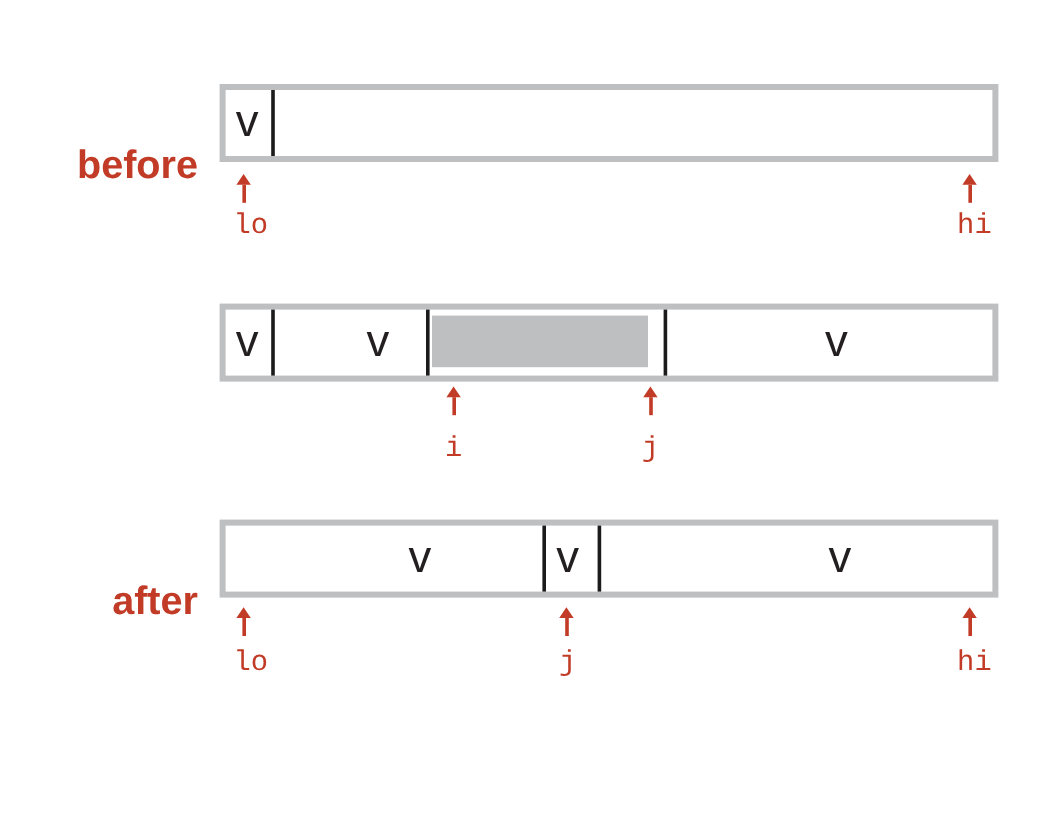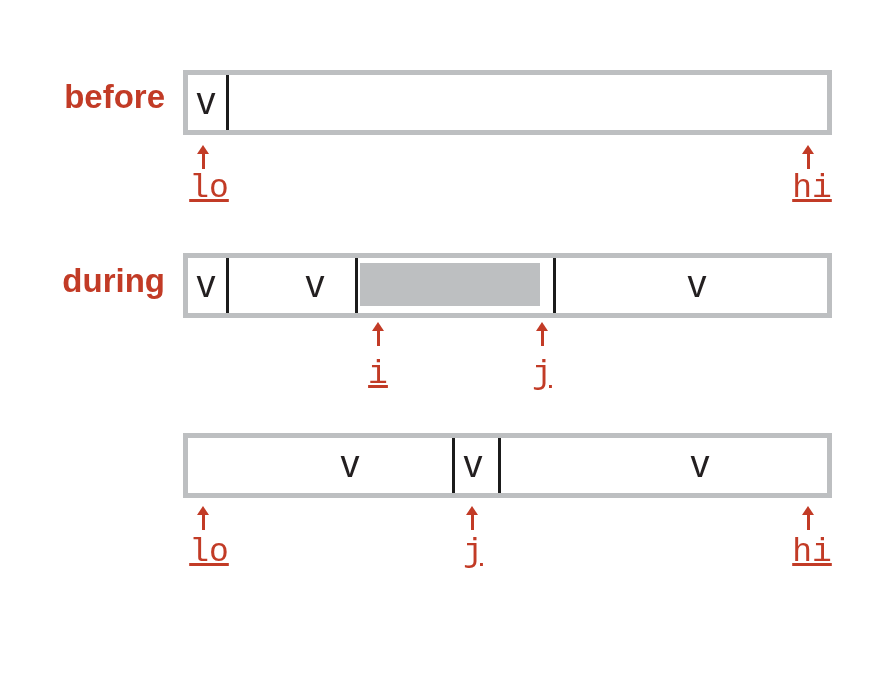--- a/index.html
+++ b/index.html
@@ -18,20 +18,21 @@
   }
   .row-label {
     position: absolute;
     left: 0;
     width: 165px;
     text-align: right;
     font-size: 33px;
     font-weight: bold;
     line-height: 40px;
     color: var(--red);
+    margin-top: 40px;
   }
   .array-box {
     position: absolute;
     left: 183px;
     width: 649px;
     height: 65px;
     box-sizing: border-box;
     border: 5px solid var(--gray);
     background: #ffffff;
   }
@@ -69,24 +70,23 @@
   .up-arrow .arrow-shaft {
     width: 3px;
     height: 15px;
     margin: 0 auto;
     background: var(--red);
   }
   .ptr-label {
     position: absolute;
     transform: translateX(-50%);
     font-family: "Liberation Mono", monospace;
-    font-size: 33px;
+    font-size: 24px;
     line-height: 34px;
     color: var(--red);
-    text-decoration: underline;
   }
   .caption {
     position: absolute;
     left: 0;
     width: 100%;
     text-align: center;
     font-size: 34px;
     font-weight: bold;
     color: var(--ink);
   }
@@ -108,21 +108,20 @@
     <div class="arrow-shaft"></div>
   </div>
   <div class="ptr-label" style="left:209px;top:172px">lo</div>
 
   <div class="up-arrow" style="left:801px;top:145px">
     <div class="arrow-head"></div>
     <div class="arrow-shaft"></div>
   </div>
   <div class="ptr-label" style="left:812px;top:172px">hi</div>
 
-  <div class="row-label" style="top:261px">during</div>
 
   <div class="array-box" style="top:253px">
     <span class="vtext" style="left:18px">v</span>
     <div class="divider" style="left:38px"></div>
     <span class="vtext" style="left:127px">v</span>
     <div class="divider" style="left:167px"></div>
     <div class="shaded-region" style="left:172px;top:5px;width:180px;height:43px"></div>
     <div class="divider" style="left:365px"></div>
     <span class="vtext" style="left:509px">v</span>
   </div>
@@ -132,20 +131,21 @@
     <div class="arrow-shaft"></div>
   </div>
   <div class="ptr-label" style="left:378px;top:358px">i</div>
 
   <div class="up-arrow" style="left:535px;top:322px">
     <div class="arrow-head"></div>
     <div class="arrow-shaft"></div>
   </div>
   <div class="ptr-label" style="left:542px;top:358px">j</div>
 
+  <div class="row-label" style="top:441px">after</div>
 
   <div class="array-box" style="top:433px">
     <span class="vtext" style="left:162px">v</span>
     <div class="divider" style="left:264px"></div>
     <span class="vtext" style="left:285px">v</span>
     <div class="divider" style="left:310px"></div>
     <span class="vtext" style="left:512px">v</span>
   </div>
 
   <div class="up-arrow" style="left:196px;top:506px">

